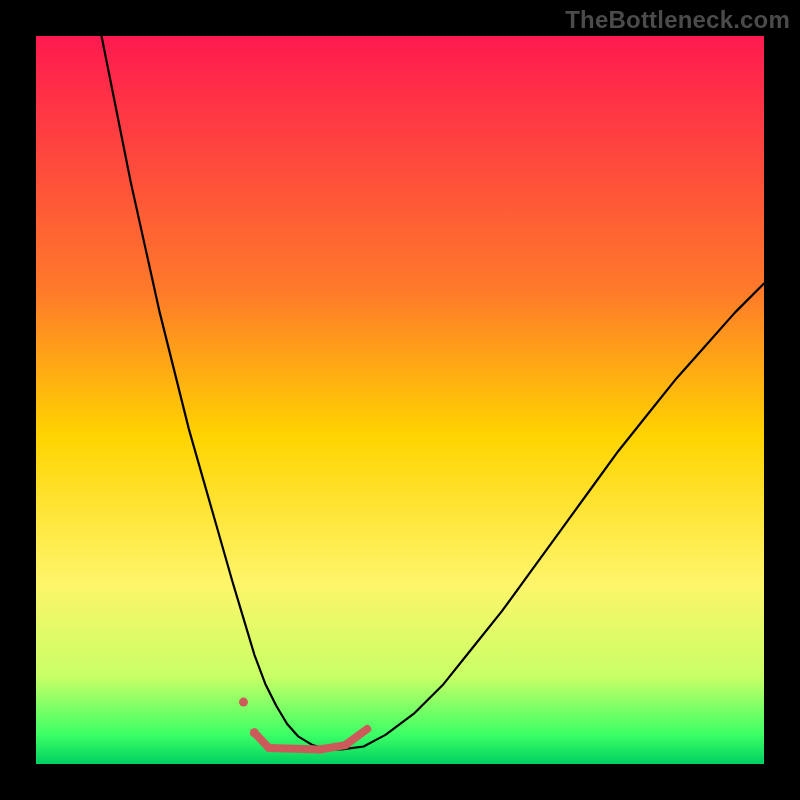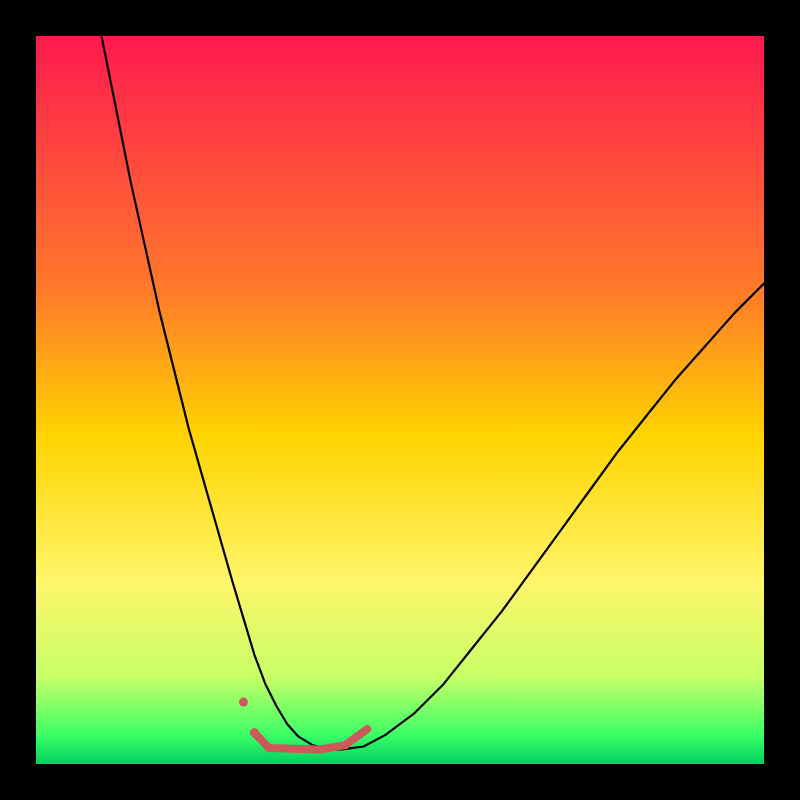--- a/index.html
+++ b/index.html
@@ -36,20 +36,21 @@
     letter-spacing: 0.2px;
   }
   svg {
     display: block;
   }
 </style>
 </head>
 <body>
 
 <div class="frame">
+  <div class="watermark">TheBottleneck.com</div>
   <div class="plot-area">
     <svg id="chart-svg" width="728" height="728" viewBox="0 0 728 728" preserveAspectRatio="none">
       <defs>
         <linearGradient id="bg-grad" x1="0" y1="0" x2="0" y2="1">
             <stop offset="0%" stop-color="#ff1a4f"></stop>
             <stop offset="35%" stop-color="#ff7a2a"></stop>
             <stop offset="55%" stop-color="#ffd400"></stop>
             <stop offset="75%" stop-color="#fff56a"></stop>
             <stop offset="88%" stop-color="#c8ff66"></stop>
             <stop offset="96%" stop-color="#3cff66"></stop>

